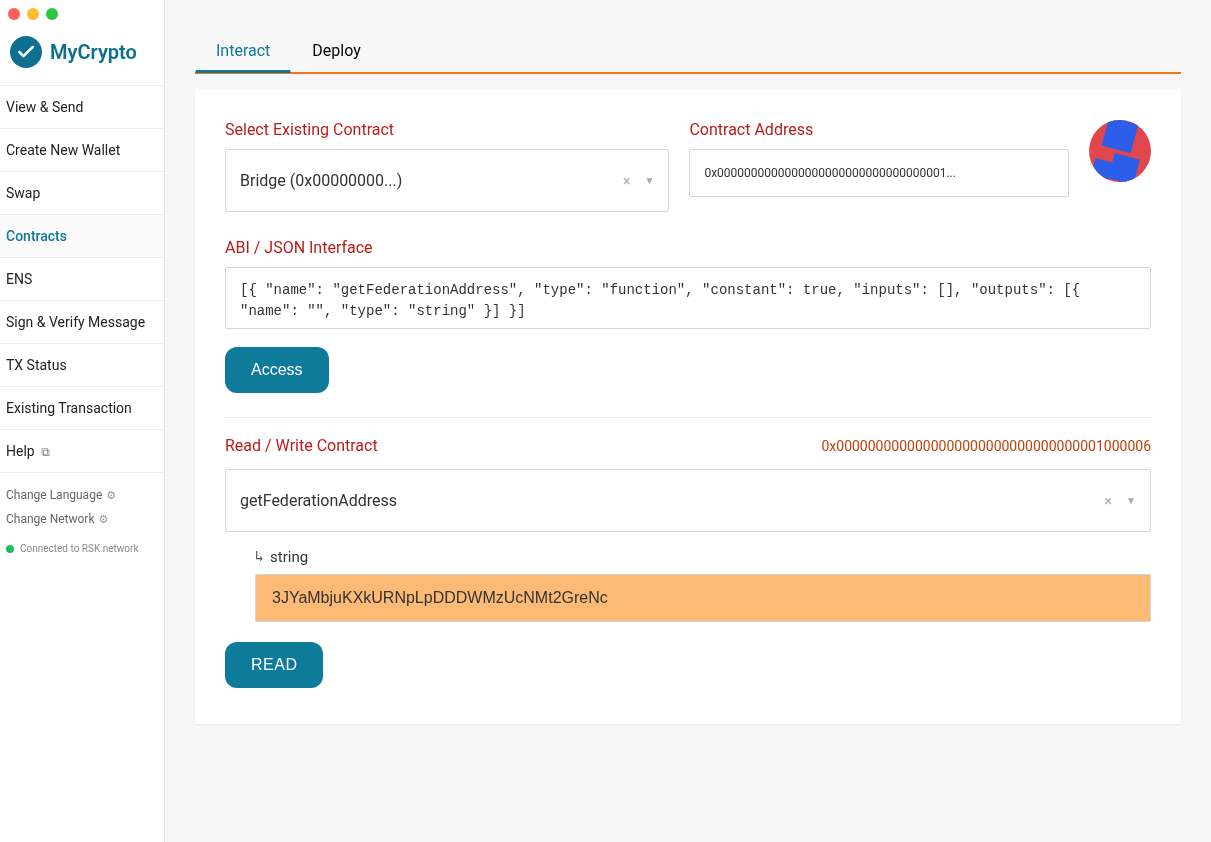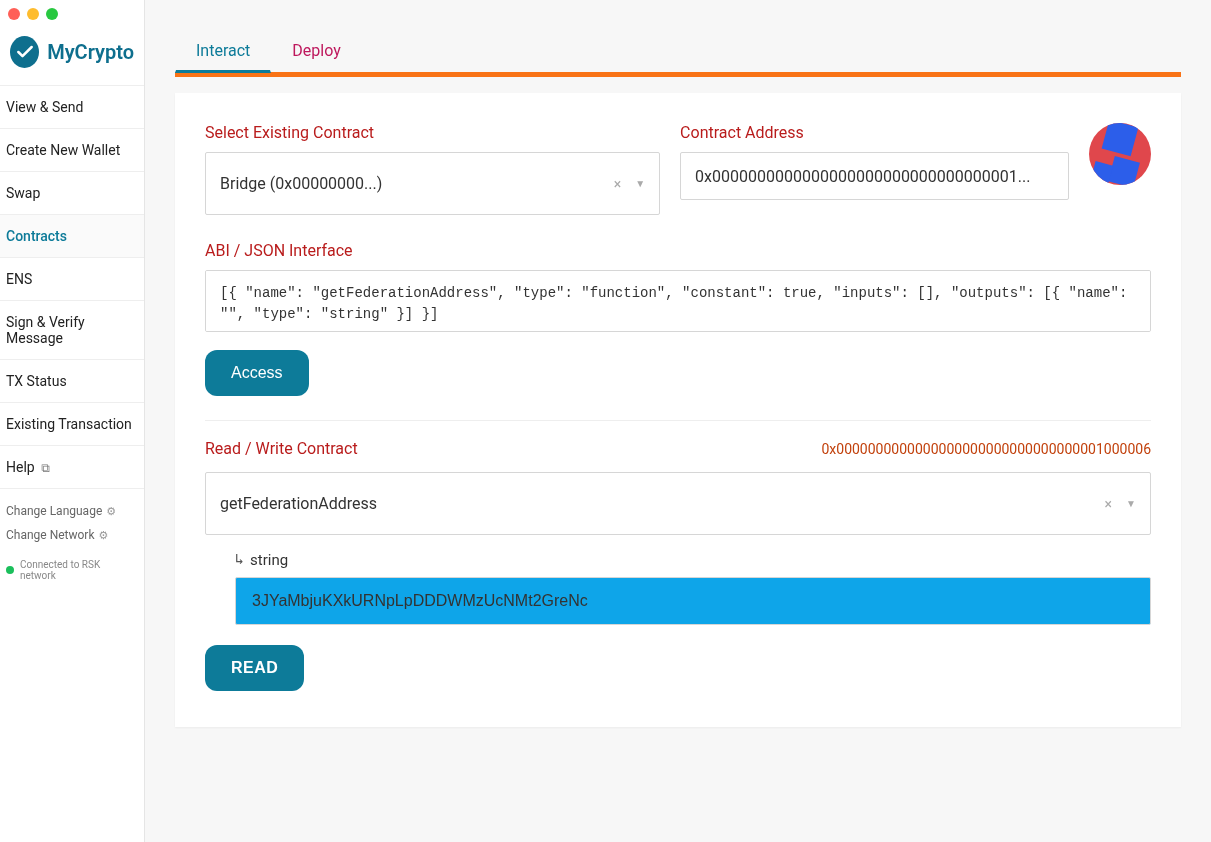--- a/index.html
+++ b/index.html
@@ -8,21 +8,21 @@
   background: #f7f7f7;
   color: #333;
   width: 1211px;
   height: 842px;
   overflow: hidden;
 }
 .app { display: flex; height: 100%; }
 
 
 .sidebar {
-  width: 145px;
+  width: 165px;
   background: #fff;
   border-right: 1px solid #e5e5e5;
   display: flex;
   flex-direction: column;
   flex-shrink: 0;
 }
 .titlebar { height: 28px; display: flex; align-items: center; padding-left: 8px; gap: 7px; }
 .dot { width: 12px; height: 12px; border-radius: 50%; }
 .dot.red { background: #ff5f57; }
 .dot.yellow { background: #febc2e; }
@@ -50,25 +50,25 @@
 .nav-item:last-of-type { border-bottom: 1px solid #eee; }
 .ext-icon { font-size: 12px; margin-left: 3px; color: #777; }
 .bottom-links { padding: 10px 6px 4px; font-size: 12px; color: #666; }
 .bottom-links div { padding: 5px 0; display:flex; align-items:center; gap:4px; cursor:pointer;text-align:center;}
 .bottom-links .cog { color:#999; font-size:11px; }
 .network-status { display:flex; align-items:center; gap:6px; padding: 8px 6px; font-size: 10px; color:#888; }
 .net-dot { width: 8px; height: 8px; border-radius:50%; background:#1bbf5c; }
 
 
 .main { flex: 1; padding: 30px 30px 20px; overflow:auto; }
-.tabs { display:flex; gap: 0; border-bottom: 5px solid #f97316; margin-bottom: 16px; }
+.tabs { display:flex; gap: 0; border-bottom: 2px solid #f97316; margin-bottom: 16px; }
 .tab {
   padding: 10px 20px;
   font-size: 16px;
-  color: #be185d;
+  color: #000000;
   cursor: pointer;
   border: 1px solid transparent;
   border-bottom: none;
 }
 .tab.active {
   color: #0d7b99;
   border-bottom: 3px solid #0d7b99;
   margin-bottom: -1px;
 }
 .panel {
@@ -93,21 +93,21 @@
   position:relative;
   cursor:pointer;
 }
 .select .clear { position:absolute; right: 38px; color:#aaa; font-size:14px; cursor:pointer;}
 .select .chev { position:absolute; right: 14px; color:#aaa; font-size:10px; }
 .input {
   border: 1px solid #d6d6d6;
   border-radius: 2px;
   height: 48px;
   padding: 0 14px;
-  font-size: 16px;
+  font-size: 12px;
   background:#fff;
   color:#333;
   width:100%;
   font-family:inherit;
 }
 .identicon {
   width: 62px; height: 62px; border-radius:50%;
   background: #e0474c;
   position:relative; overflow:hidden; flex-shrink:0;
   margin-top: 0px;
@@ -131,34 +131,34 @@
 }
 .btn {
   background: #0d7b99;
   color: #fff;
   border:none;
   padding: 14px 26px;
   font-size: 16px;
   cursor:pointer;
   border-radius:12px;
 }
-.btn.bold { font-weight:700; letter-spacing:0.5px; }
+.btn.bold { font-weight:400; letter-spacing:0.5px; }
 .hr { border:none; border-top:1px solid #eee; margin: 24px 0 18px; }
 .rw-row { display:flex; justify-content:space-between; align-items:center; margin-bottom: 14px; }
 .addr-text { font-size: 14px; color:#c2410c; }
 .sub-output { margin: 16px 0 20px 30px; }
 .out-type { display:flex; align-items:center; gap:6px; font-size:15px; color:#333; margin-bottom:8px; }
 .corner-arrow { font-family:monospace; color:#555; position:relative; top:-1px; }
 .out-input {
   border: 1px solid #d6d6d6;
   border-radius: 2px;
   height: 48px;
   padding: 0 16px;
   font-size: 16px;
-  background:#0ea5e9;
+  background:#fdba74;
   color:#333;
   width:100%;
 }
 </style>
 </head>
 <body>
 
 <div class="app">
   <aside class="sidebar">
     <div class="titlebar">

